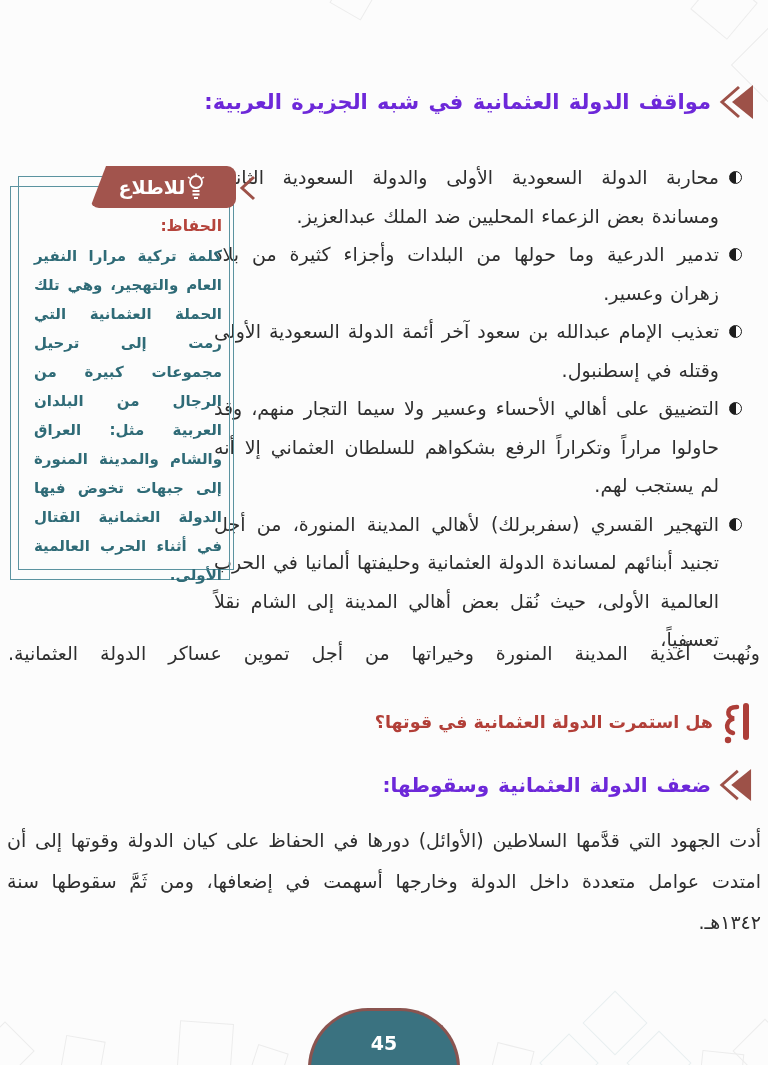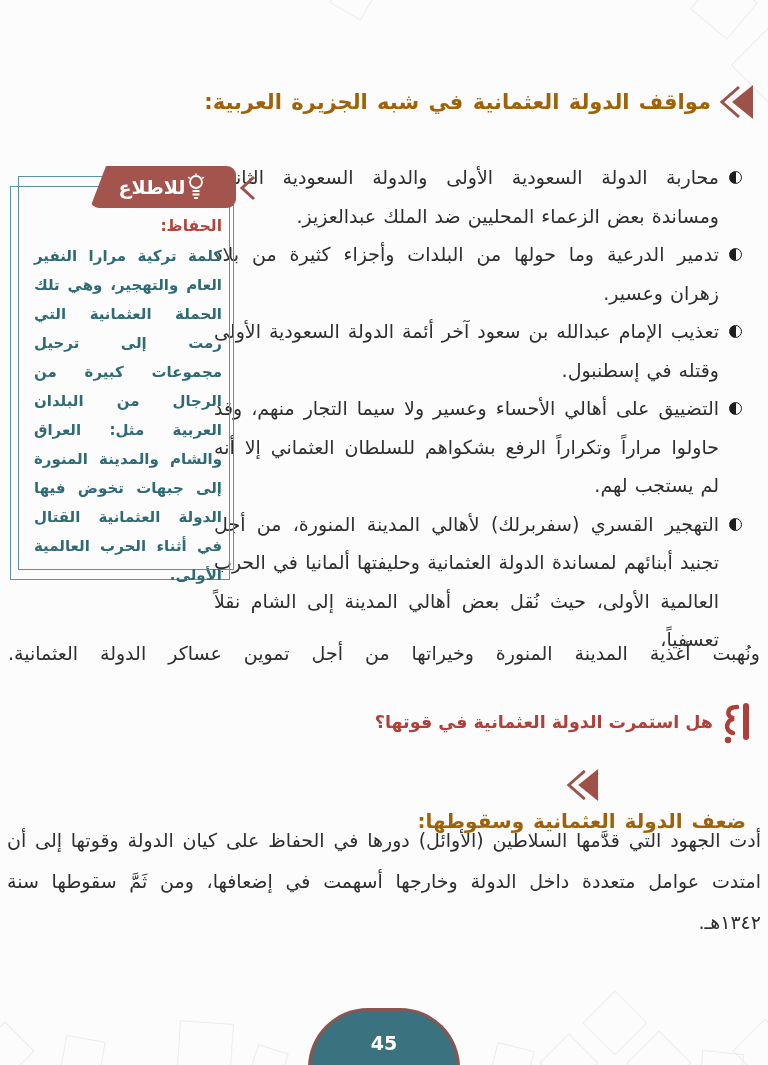--- a/index.html
+++ b/index.html
@@ -15,26 +15,26 @@
     overflow:hidden;
     direction:rtl;
   }
   
   .head-row{
     position:absolute;
     display:flex;align-items:center;gap:7px;
   }
   .head-row .title{
     font-weight:bold;
-    color:#a16207;
+    color:#6d28d9;
     word-spacing:2px;
   }
   .h1-row{top:84px;right:14px;}
   .h1-row .title{font-size:21px;}
-  .h2-row{top:768px;right:22px;flex-direction:column;}
+  .h2-row{top:768px;right:16px;}
   .h2-row .title{font-size:20px;}
   .marker-icon{flex:0 0 auto;display:inline-flex;}
   
   .bullets{
     position:absolute;top:146px;right:14px;width:528px;
     list-style:none;margin:12px;padding:0;
   }
   .bullet-item{display:flex;gap:10px;align-items:flex-start;}
   .bullet-glyph{
     flex:0 0 auto;

